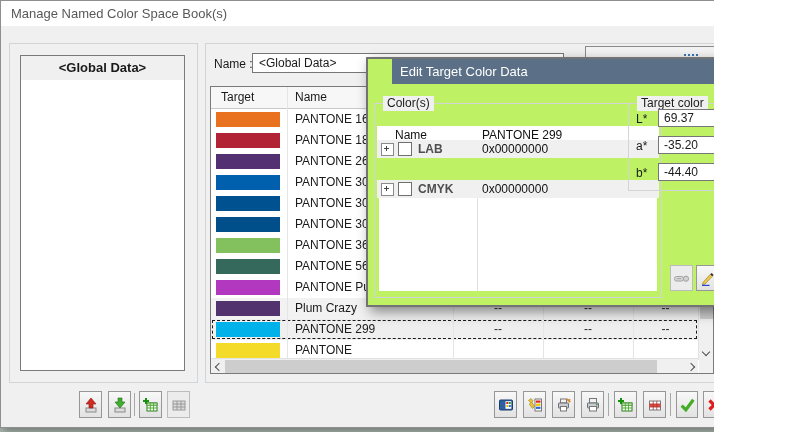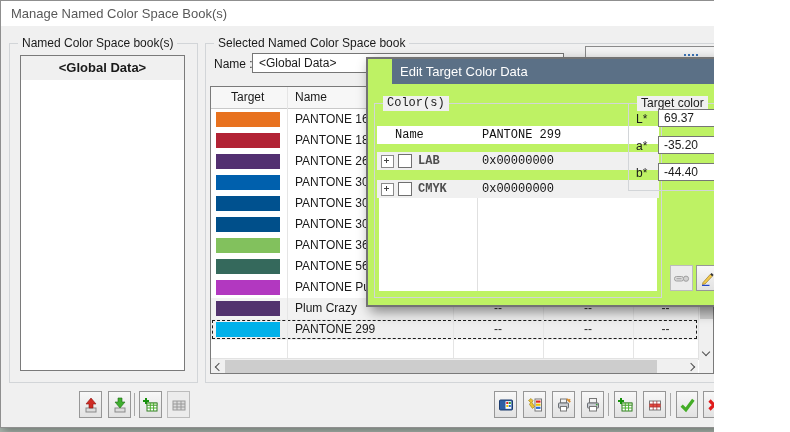--- a/index.html
+++ b/index.html
@@ -58,21 +58,21 @@
   .tb{position:absolute;top:390px;width:23px;height:27px;border:1px solid #979797;
       background:linear-gradient(#f8f8f8,#e2e2e2);display:flex;align-items:center;justify-content:center;padding:0;cursor:default;}
   .tb.dis{border-color:#bcbcbc;background:#ececec;}
   .vsep{position:absolute;top:392px;width:1px;height:23px;background:#a8a8a8;}
 
   
   #edit{position:absolute;left:366px;top:57px;width:419px;height:246px;background:#bef264;
         border:2px solid #737373;box-shadow:4px 5px 12px rgba(0,0,0,.45);z-index:10;padding-left:24px;}
   .etitle{height:25px;background:#5b7086;color:#fff;line-height:25px;padding-left:8px;font-size:13px;}
 
-  #gb-colors{left:6px;top:44px;width:286px;height:193px;font-family:Liberation Mono, monospace;}
+  #gb-colors{left:6px;top:44px;width:286px;height:193px;}
   .tnode{position:absolute;left:2px;right:2px;height:18px;background:#f0f0f0;}
   .tnode.white{background:#fff;}
   #tree-white{position:absolute;left:4px;top:94px;right:4px;bottom:6px;background:#fff;}
   .tdiv{position:absolute;left:102px;width:1px;background:#e0e0e0;}
   .exp{position:absolute;left:4px;top:3px;width:11px;height:11px;border:1px solid #8a8a8a;background:#fff;}
   .exp::before{content:"";position:absolute;left:2px;top:4px;width:5px;height:1px;background:#444;}
   .exp.plus::after{content:"";position:absolute;left:4px;top:2px;width:1px;height:5px;background:#444;}
   .cb{position:absolute;left:21px;top:2px;width:12px;height:12px;border:1px solid #707070;background:#fff;}
   .cb.on::after{content:"";position:absolute;left:2px;top:2px;width:7px;height:3px;
                 border-left:2px solid #33587e;border-bottom:2px solid #33587e;transform:rotate(-50deg);}
@@ -105,28 +105,26 @@
 </style>
 </head>
 <body>
 
 <div class="screen">
 
   <div id="main">
     <div class="mtitle">Manage Named Color Space Book(s)</div>
 
     <div class="gb" id="gb-books">
-      <span class="gbl">Named Color Space book(s)</span>
       <div id="list-books">
         <div class="book-item">&lt;Global Data&gt;</div>
       </div>
     </div>
 
     <div class="gb" id="gb-sel">
-      <span class="gbl">Selected Named Color Space book</span>
       <span id="name-label">Name :</span>
       <input id="name-field" readonly="" value="&lt;Global Data&gt;" style="">
       <div id="partial-btn">
         <svg width="16" height="12" viewBox="0 0 16 12">
           <g fill="#3b74b8">
             <rect x="0" y="0" width="2" height="2"></rect>
               <rect x="4" y="0" width="2" height="2"></rect>
               <rect x="8" y="0" width="2" height="2"></rect>
               <rect x="12" y="0" width="2" height="2"></rect>
             <rect x="0" y="4" width="2" height="2"></rect>
@@ -136,21 +134,21 @@
             <rect x="0" y="8" width="2" height="2"></rect>
               <rect x="4" y="8" width="2" height="2"></rect>
               <rect x="8" y="8" width="2" height="2"></rect>
               <rect x="12" y="8" width="2" height="2"></rect>
           </g>
         </svg>
       </div>
 
       <div id="table">
         <div id="thead">
-          <span class="hc" style="left:20px">Target</span>
+          <span class="hc" style="left:10px">Target</span>
           <span class="hc" style="left:84px">Name</span>
         </div>
         <div id="rows">
           <div class="trow">
               <span class="sw" style="background: rgb(232, 114, 31);"></span>
               <span class="nm">PANTONE 16</span>
             </div>
           <div class="trow">
               <span class="sw" style="background: rgb(178, 35, 53);"></span>
               <span class="nm">PANTONE 18</span>
@@ -190,20 +188,24 @@
             <span class="dash d4">--</span>
             <span class="dash d5">--</span>
           </div>
           <div class="trow sel">
             <span class="sw" style="background: rgb(0, 177, 234);"></span>
             <span class="nm">PANTONE 299</span>
             <span class="dash d3">--</span>
             <span class="dash d4">--</span>
             <span class="dash d5">--</span>
           </div>
+          <div class="trow">
+              <span class="sw" style="background: rgb(244, 218, 41);"></span>
+              <span class="nm">PANTONE</span>
+            </div>
         </div>
         <div class="colsep" style="left:76px"></div>
         <div class="colsep" style="left:242px"></div>
         <div class="colsep" style="left:332px"></div>
         <div class="colsep" style="left:422px"></div>
 
         <div id="vsb">
           <div class="sbtn" id="vsb-up">
               <span class="chev c-u"></span>
             </div>
@@ -326,21 +328,21 @@
       <span class="gbl">Color(s)</span>
 
       <div id="tree-white"></div>
       <div class="tdiv" style="top:22px;height:18px"></div>
       <div class="tdiv" style="top:94px;bottom:6px"></div>
 
       <div class="tnode white" style="top:22px">
         <span class="tkey">Name</span>
         <span class="tval">PANTONE 299</span>
       </div>
-      <div class="tnode" style="top:48px">
+      <div class="tnode" style="top:36px">
         <span class="exp plus"></span>
         <span class="cb"></span>
         <span class="tlab">LAB</span>
         <span class="tval">0x00000000</span>
       </div>
       <div class="tnode" style="top:76px">
         <span class="exp plus"></span>
         <span class="cb"></span>
         <span class="tlab">CMYK</span>
         <span class="tval">0x00000000</span>

